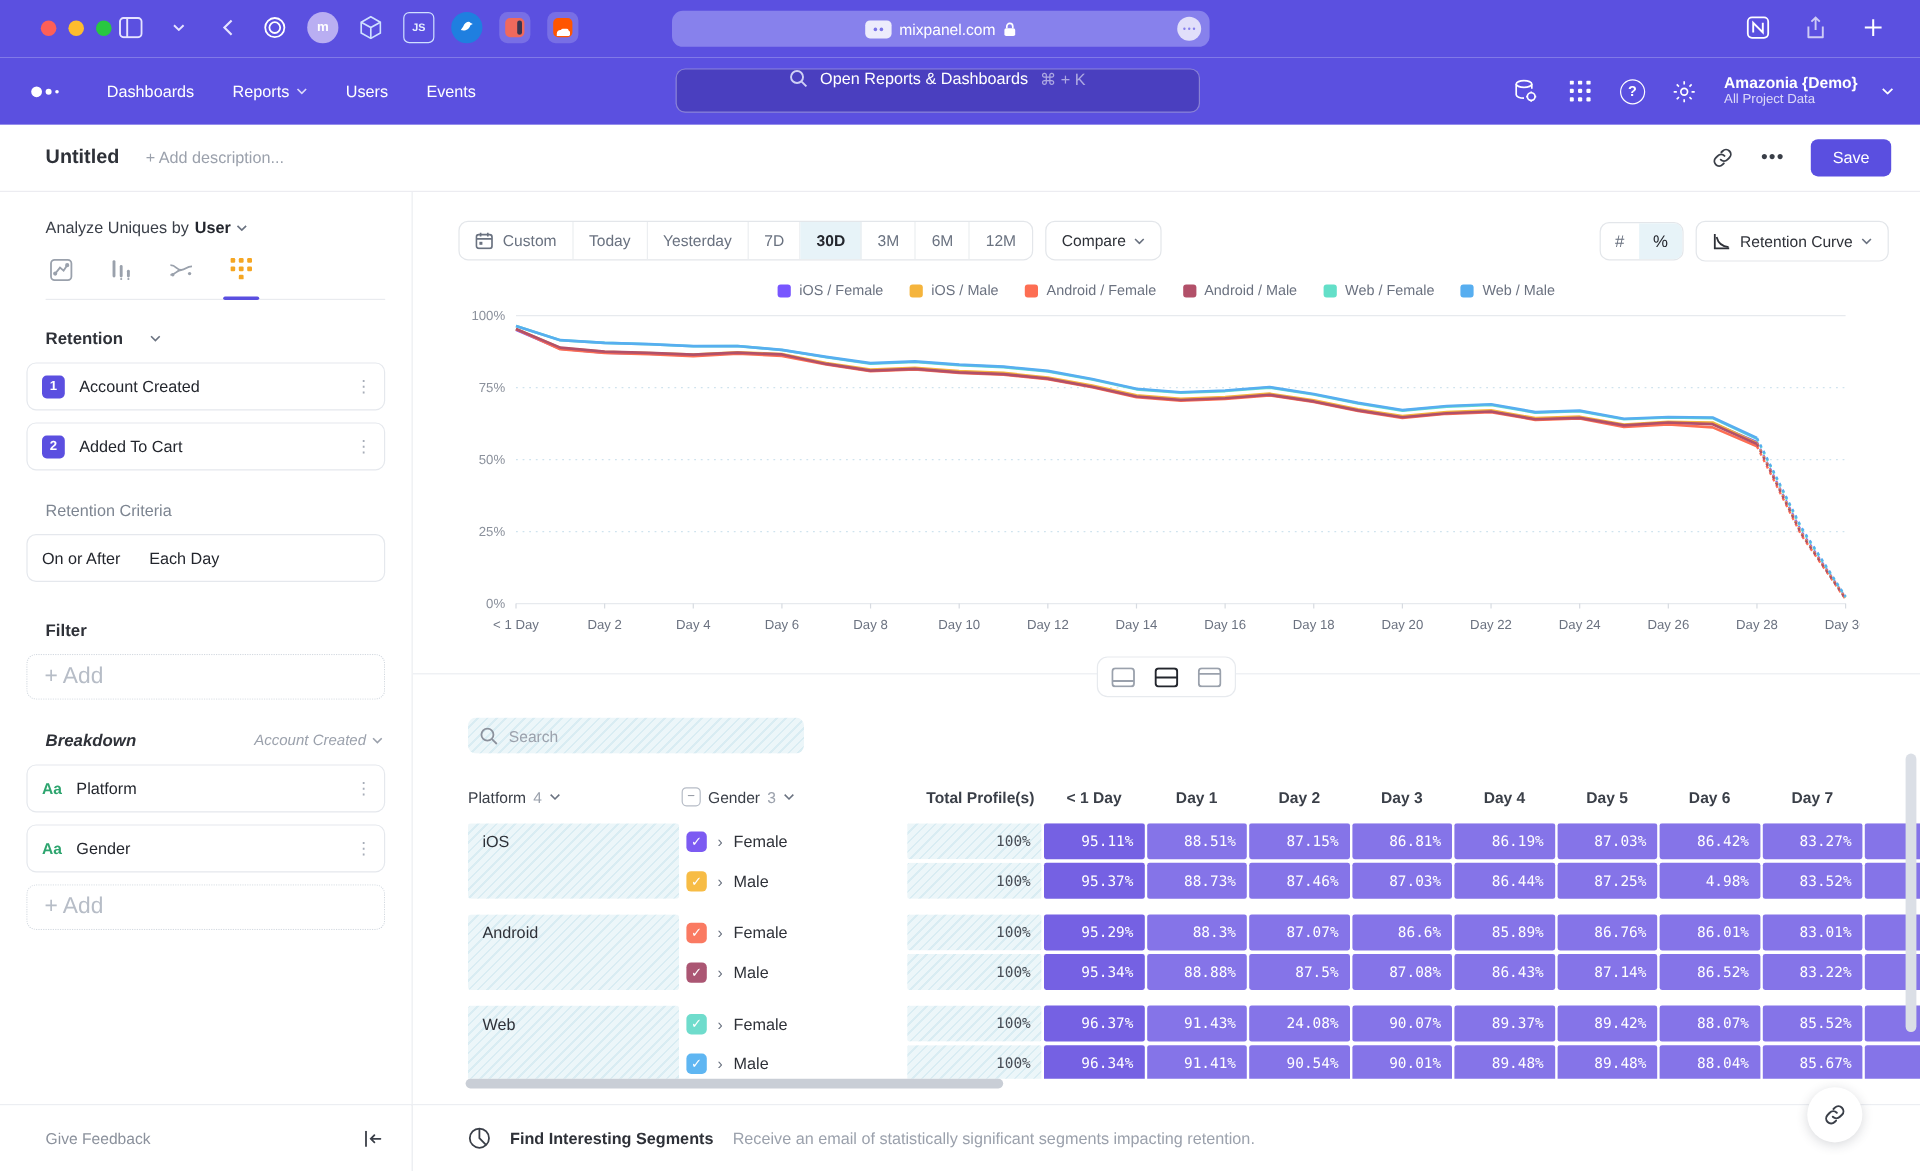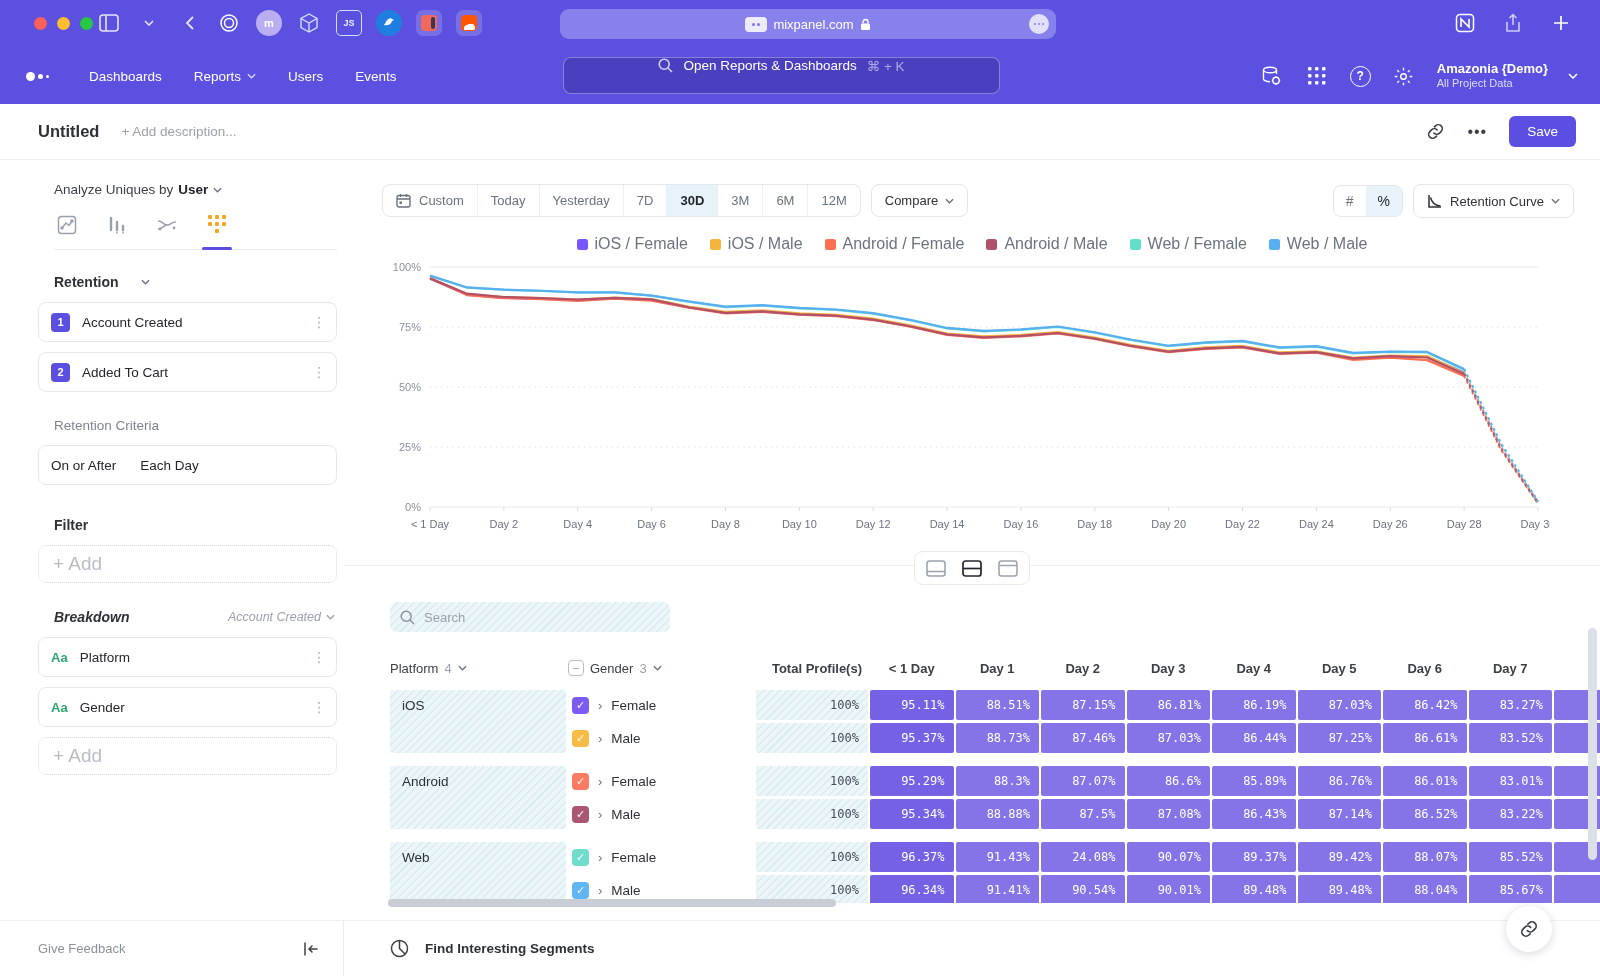--- a/index.html
+++ b/index.html
@@ -7,21 +7,21 @@
   svg { display:block; }
 
   
   .chrome { position:absolute; top:0; left:0; width:1600px; height:48px; background:#5b50e0; }
   .lights { position:absolute; left:34px; top:17px; display:flex; gap:10px; }
   .light { width:13px; height:13px; border-radius:50%; }
   .chrome-icons { position:absolute; left:96px; top:10px; display:flex; align-items:center; gap:14px; }
   .cicon { width:26px; height:26px; display:flex; align-items:center; justify-content:center; color:#e6e3ff; }
   .ext { width:26px; height:26px; border-radius:7px; display:flex; align-items:center; justify-content:center; font-size:11px; font-weight:bold; color:#fff; }
   .ext-slot { background:rgba(255,255,255,.18); }
-  .urlbar { position:absolute; left:560px; top:9px; width:496px; height:30px; background:#8781ec; border-radius:9px; display:flex; align-items:center; justify-content:center; gap:6px; color:#fff; font-size:13px; }
+  .urlbar { position:absolute; left:560px; top:9px; width:448px; height:30px; background:#8781ec; border-radius:9px; display:flex; align-items:center; justify-content:center; gap:6px; color:#fff; font-size:13px; }
   .url-dots { width:22px; height:15px; border-radius:4px; background:rgba(255,255,255,.85); display:flex; align-items:center; justify-content:center; gap:2px; }
   .url-dots i { width:3px; height:3px; border-radius:50%; background:#7b74e8; }
   .url-more { position:absolute; right:7px; top:5px; width:20px; height:20px; border-radius:50%; background:rgba(255,255,255,.75); display:flex; align-items:center; justify-content:center; }
   .url-more i { display:flex; gap:1.5px; } .url-more b { width:2.5px; height:2.5px; border-radius:50%; background:#8781ec; }
   .chrome-right { position:absolute; right:26px; top:10px; display:flex; align-items:center; gap:22px; color:#fff; }
 
   
   .mpnav { position:absolute; top:48px; left:0; width:1600px; height:56px; background:#5b50e0; display:flex; align-items:center; }
   .mplogo { margin-left:26px; display:flex; align-items:center; gap:3px; }
   .mplogo i { background:#fff; border-radius:50%; display:block; }
@@ -37,21 +37,21 @@
 
   
   .rhead { position:absolute; top:104px; left:0; width:1600px; height:56px; background:#fff; border-bottom:1px solid #ececf1; display:flex; align-items:center; }
   .rtitle { margin-left:38px; font-size:16.5px; font-weight:bold; color:#2e3138; }
   .rdesc { margin-left:22px; font-size:13.5px; color:#9ba1ac; }
   .rhead-right { position:absolute; right:24px; display:flex; align-items:center; gap:22px; }
   .save-btn { background:#5a4fe0; color:#fff; font-size:13.5px; padding:8px 18px; border-radius:6px; border:none; }
   .dots3 { color:#3a3f48; font-size:16px; letter-spacing:1px; }
 
   
-  .sidebar { position:absolute; top:160px; left:16px; width:344px; height:760px; background:#fff; border-right:1px solid #e9ebef; padding:0 22px; }
+  .sidebar { position:absolute; top:160px; left:0; width:344px; height:760px; background:#fff; border-right:1px solid #e9ebef; padding:0 22px; }
   .main { position:absolute; top:160px; left:344px; width:1256px; height:760px; background:#fff; overflow:hidden; }
 
   
   .an-row { margin:22px 0 0 16px; font-size:13.5px; color:#3a3f48; display:flex; align-items:center; gap:5px; }
   .an-row b { color:#23262d; }
   .tabs { display:flex; gap:24px; margin:18px 0 0 16px; border-bottom:1px solid #e9ebef; padding-bottom:10px; }
   .tab { width:26px; display:flex; justify-content:center; position:relative; padding-bottom:4px; }
   .tab.active:after { content:""; position:absolute; bottom:-11px; left:-2px; width:30px; height:3px; background:#5a4fe0; border-radius:2px; }
   .sec-label { font-size:14px; font-weight:bold; color:#2e3138; margin:24px 0 12px 16px; display:flex; align-items:center; gap:22px; }
   .sec-sub { font-size:13.5px; color:#7d8591; margin:26px 0 12px 16px; }
@@ -72,21 +72,21 @@
   .seg-item { padding:8px 13px; font-size:13px; color:#6a7280; border-right:1px solid #eceef1; display:flex; align-items:center; gap:8px; white-space:nowrap; }
   .seg-item:last-child { border-right:none; }
   .seg-item.active { background:#e7f3f8; color:#23262d; font-weight:bold; }
   .btn { border:1px solid #e3e6ea; border-radius:8px; background:#fff; padding:8px 13px; font-size:13px; color:#2e3138; display:flex; align-items:center; gap:7px; margin-left:10px; }
   .right-controls { position:absolute; right:26px; top:24px; display:flex; align-items:center; }
   .fmt { font-size:14px; color:#6a7280; padding:7px 12px; }
   .fmt.active { background:#e7f3f8; color:#23262d; border-radius:0; }
 
   
   .legend { display:flex; justify-content:center; gap:22px; margin-top:18px; }
-  .lg-item { display:flex; align-items:center; gap:7px; font-size:16px; color:#6b7280; }
+  .lg-item { display:flex; align-items:center; gap:7px; font-size:12px; color:#6b7280; }
   .lg-sw { width:11px; height:11px; border-radius:2.5px; }
   .chart-wrap { margin:4px 0 0 36px; position:relative; }
   .caption { text-align:center; font-size:13.5px; color:#9ba1ac; margin-top:8px; position:relative; }
   .ibeam { position:absolute; left:606px; top:-6px; }
 
   
   .divider { position:relative; margin-top:20px; border-top:1px solid #eceef2; }
   .vtoggles { position:absolute; left:50%; top:-15px; transform:translateX(-50%); background:#fff; border:1px solid #e7eaee; border-radius:9px; display:flex; padding:4px 5px; gap:4px; }
   .vt { width:32px; height:24px; border-radius:5px; display:flex; align-items:center; justify-content:center; }
   .hatch { background-color:#ecf6f9; background-image:repeating-linear-gradient(135deg, rgba(173,214,228,.30) 0 1.5px, transparent 1.5px 5.5px); }
@@ -627,21 +627,21 @@
           <span class="gexp">›</span>
           <span class="gname">Male</span>
         </div>
         <div class="tot-cell hatch">100%</div>
         <div class="val-cell first">95.37%</div>
         <div class="val-cell">88.73%</div>
         <div class="val-cell">87.46%</div>
         <div class="val-cell">87.03%</div>
         <div class="val-cell">86.44%</div>
         <div class="val-cell">87.25%</div>
-        <div class="val-cell">86.61%</div>
+        <div class="val-cell">4.98%</div>
         <div class="val-cell">83.52%</div>
         <div class="val-cell"></div>
       </div>
       <div class="tgrid t-group">
         <div class="plat-cell hatch" style="grid-row: 1 / span 2;">Android</div>
         <div class="gen-cell">
           <span class="chk" style="background:#fa7a62">✓</span>
           <span class="gexp">›</span>
           <span class="gname">Female</span>
         </div>
@@ -717,20 +717,21 @@
         <path d="M2 1v12"></path>
         <path d="M14 7H6M9 4L6 7l3 3"></path>
       </svg>
   </div>
   <div class="bs-main">
     <svg width="19" height="19" viewBox="0 0 19 19" fill="none" stroke="#3a3f48" stroke-width="1.5">
         <circle cx="9.5" cy="9.5" r="8"></circle>
         <path d="M9.5 1.5v8l5.5 5.5"></path>
       </svg>
     <span class="bs-title">Find Interesting Segments</span>
+    <span class="bs-desc">Receive an email of statistically significant segments impacting retention.</span>
   </div>
 </div>
 <div class="link-fab">
   <svg width="20" height="20" viewBox="0 0 24 24" fill="none" stroke="#3a3f48" stroke-width="2" stroke-linecap="round">
       <path d="M10 14a5 5 0 007.07 0l2.12-2.12a5 5 0 00-7.07-7.07L10.7 6.2"></path>
       <path d="M14 10a5 5 0 00-7.07 0L4.8 12.12a5 5 0 007.07 7.07l1.43-1.39"></path>
     </svg>
 </div>
 
 </body></html>

